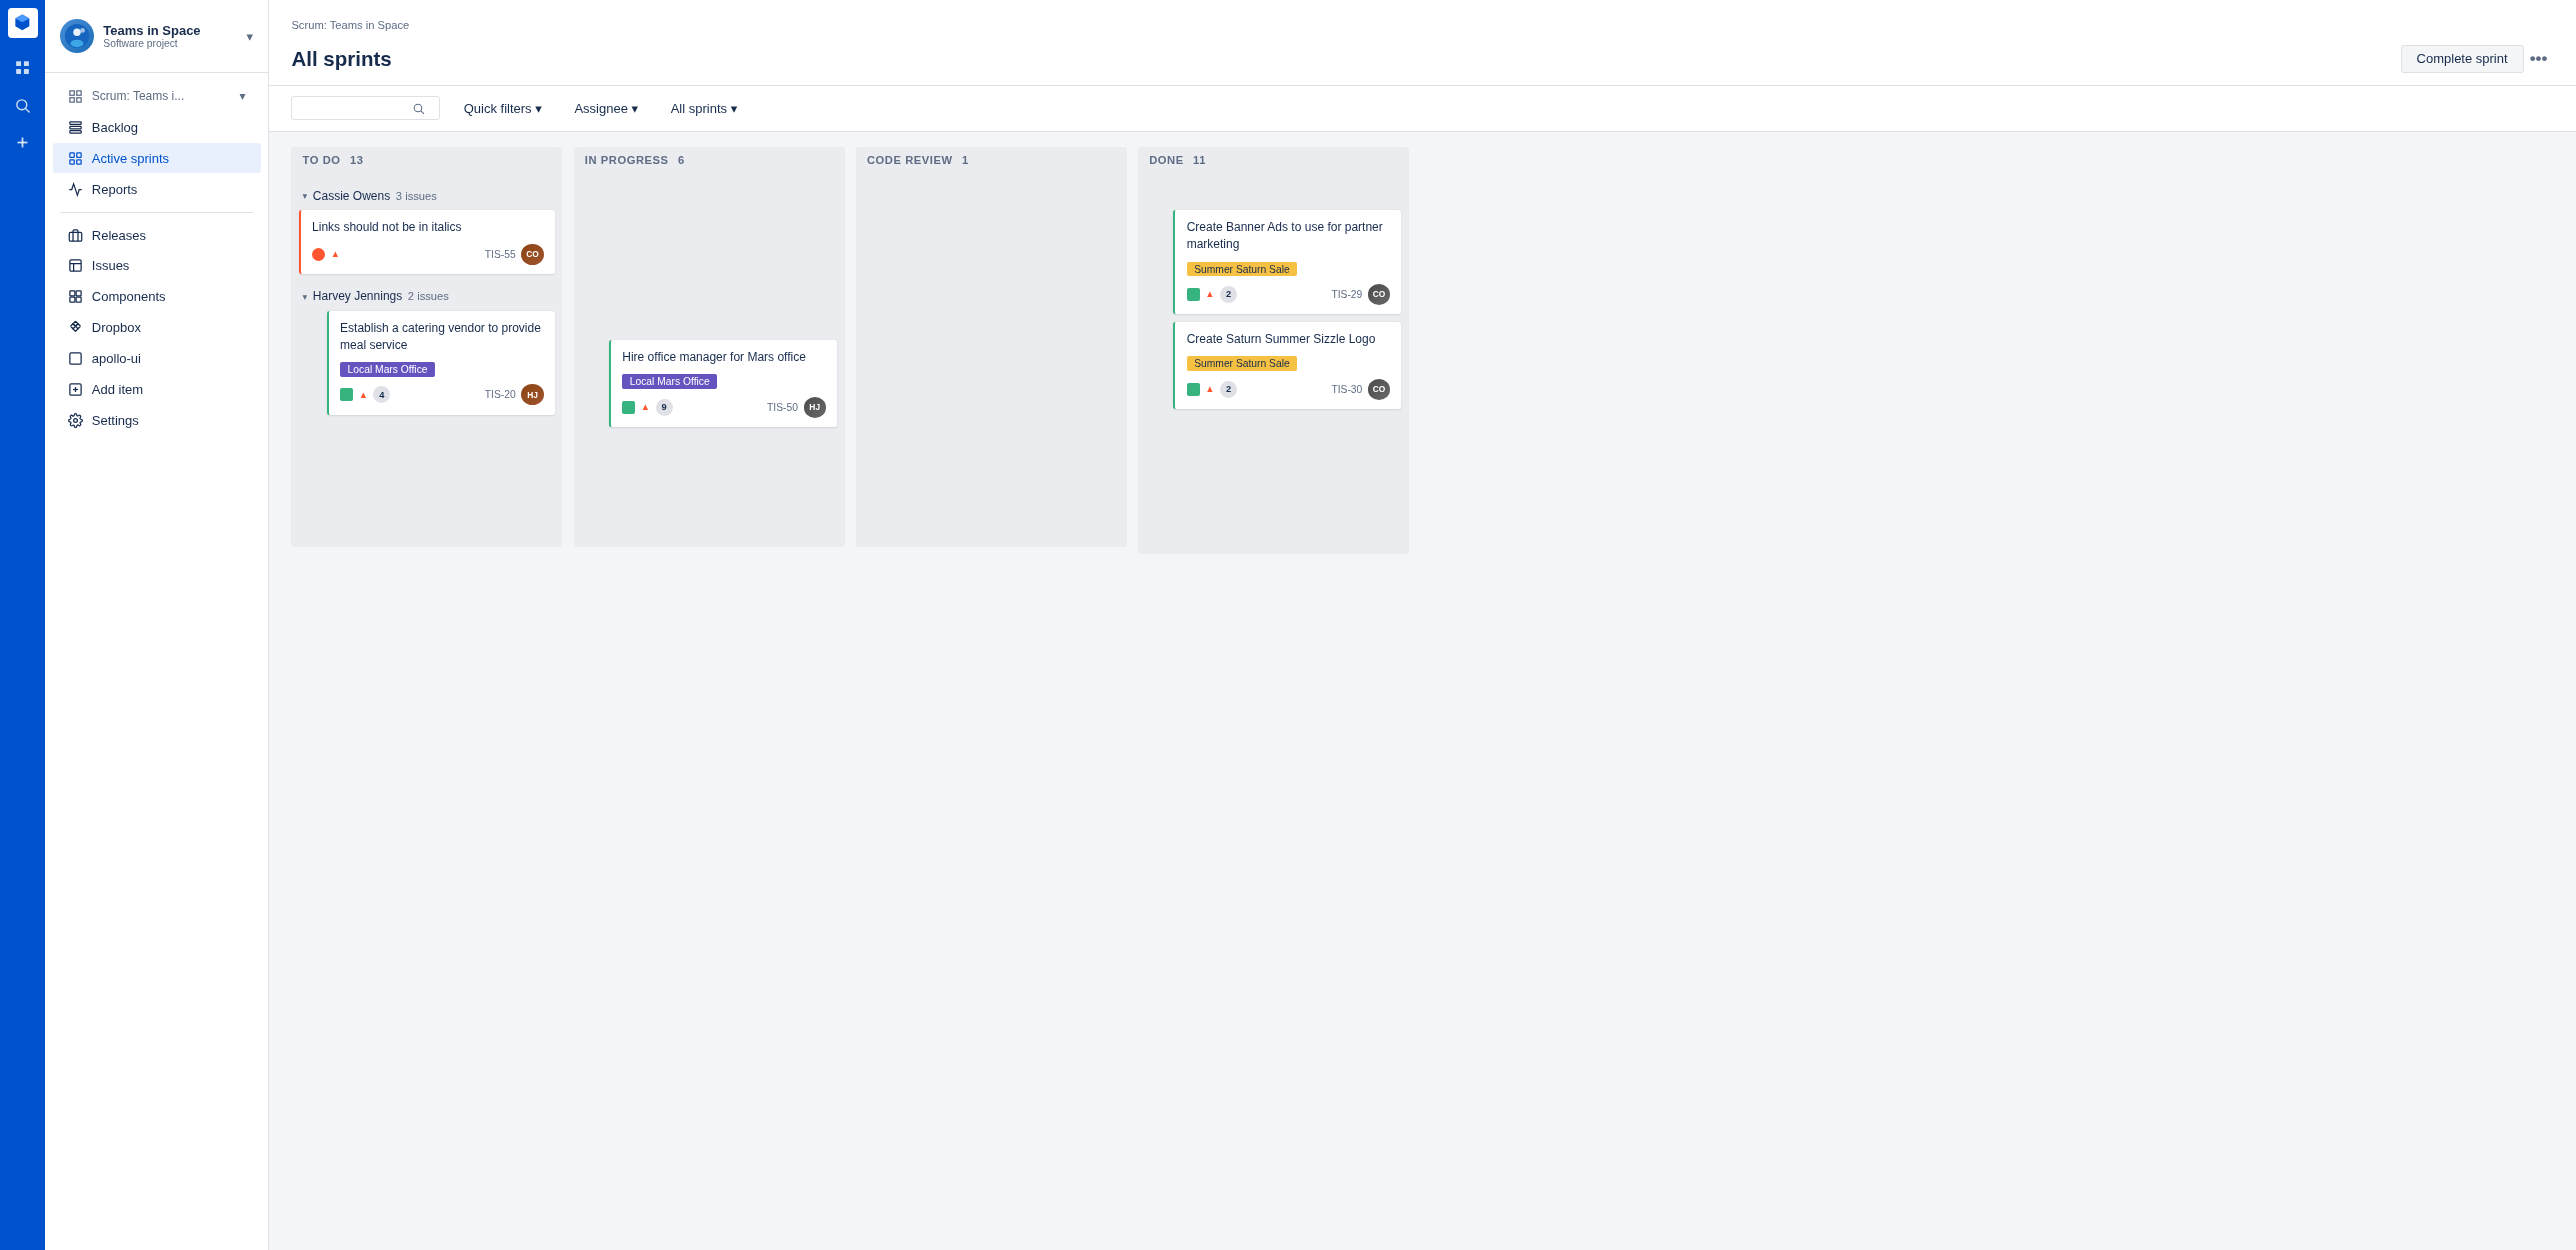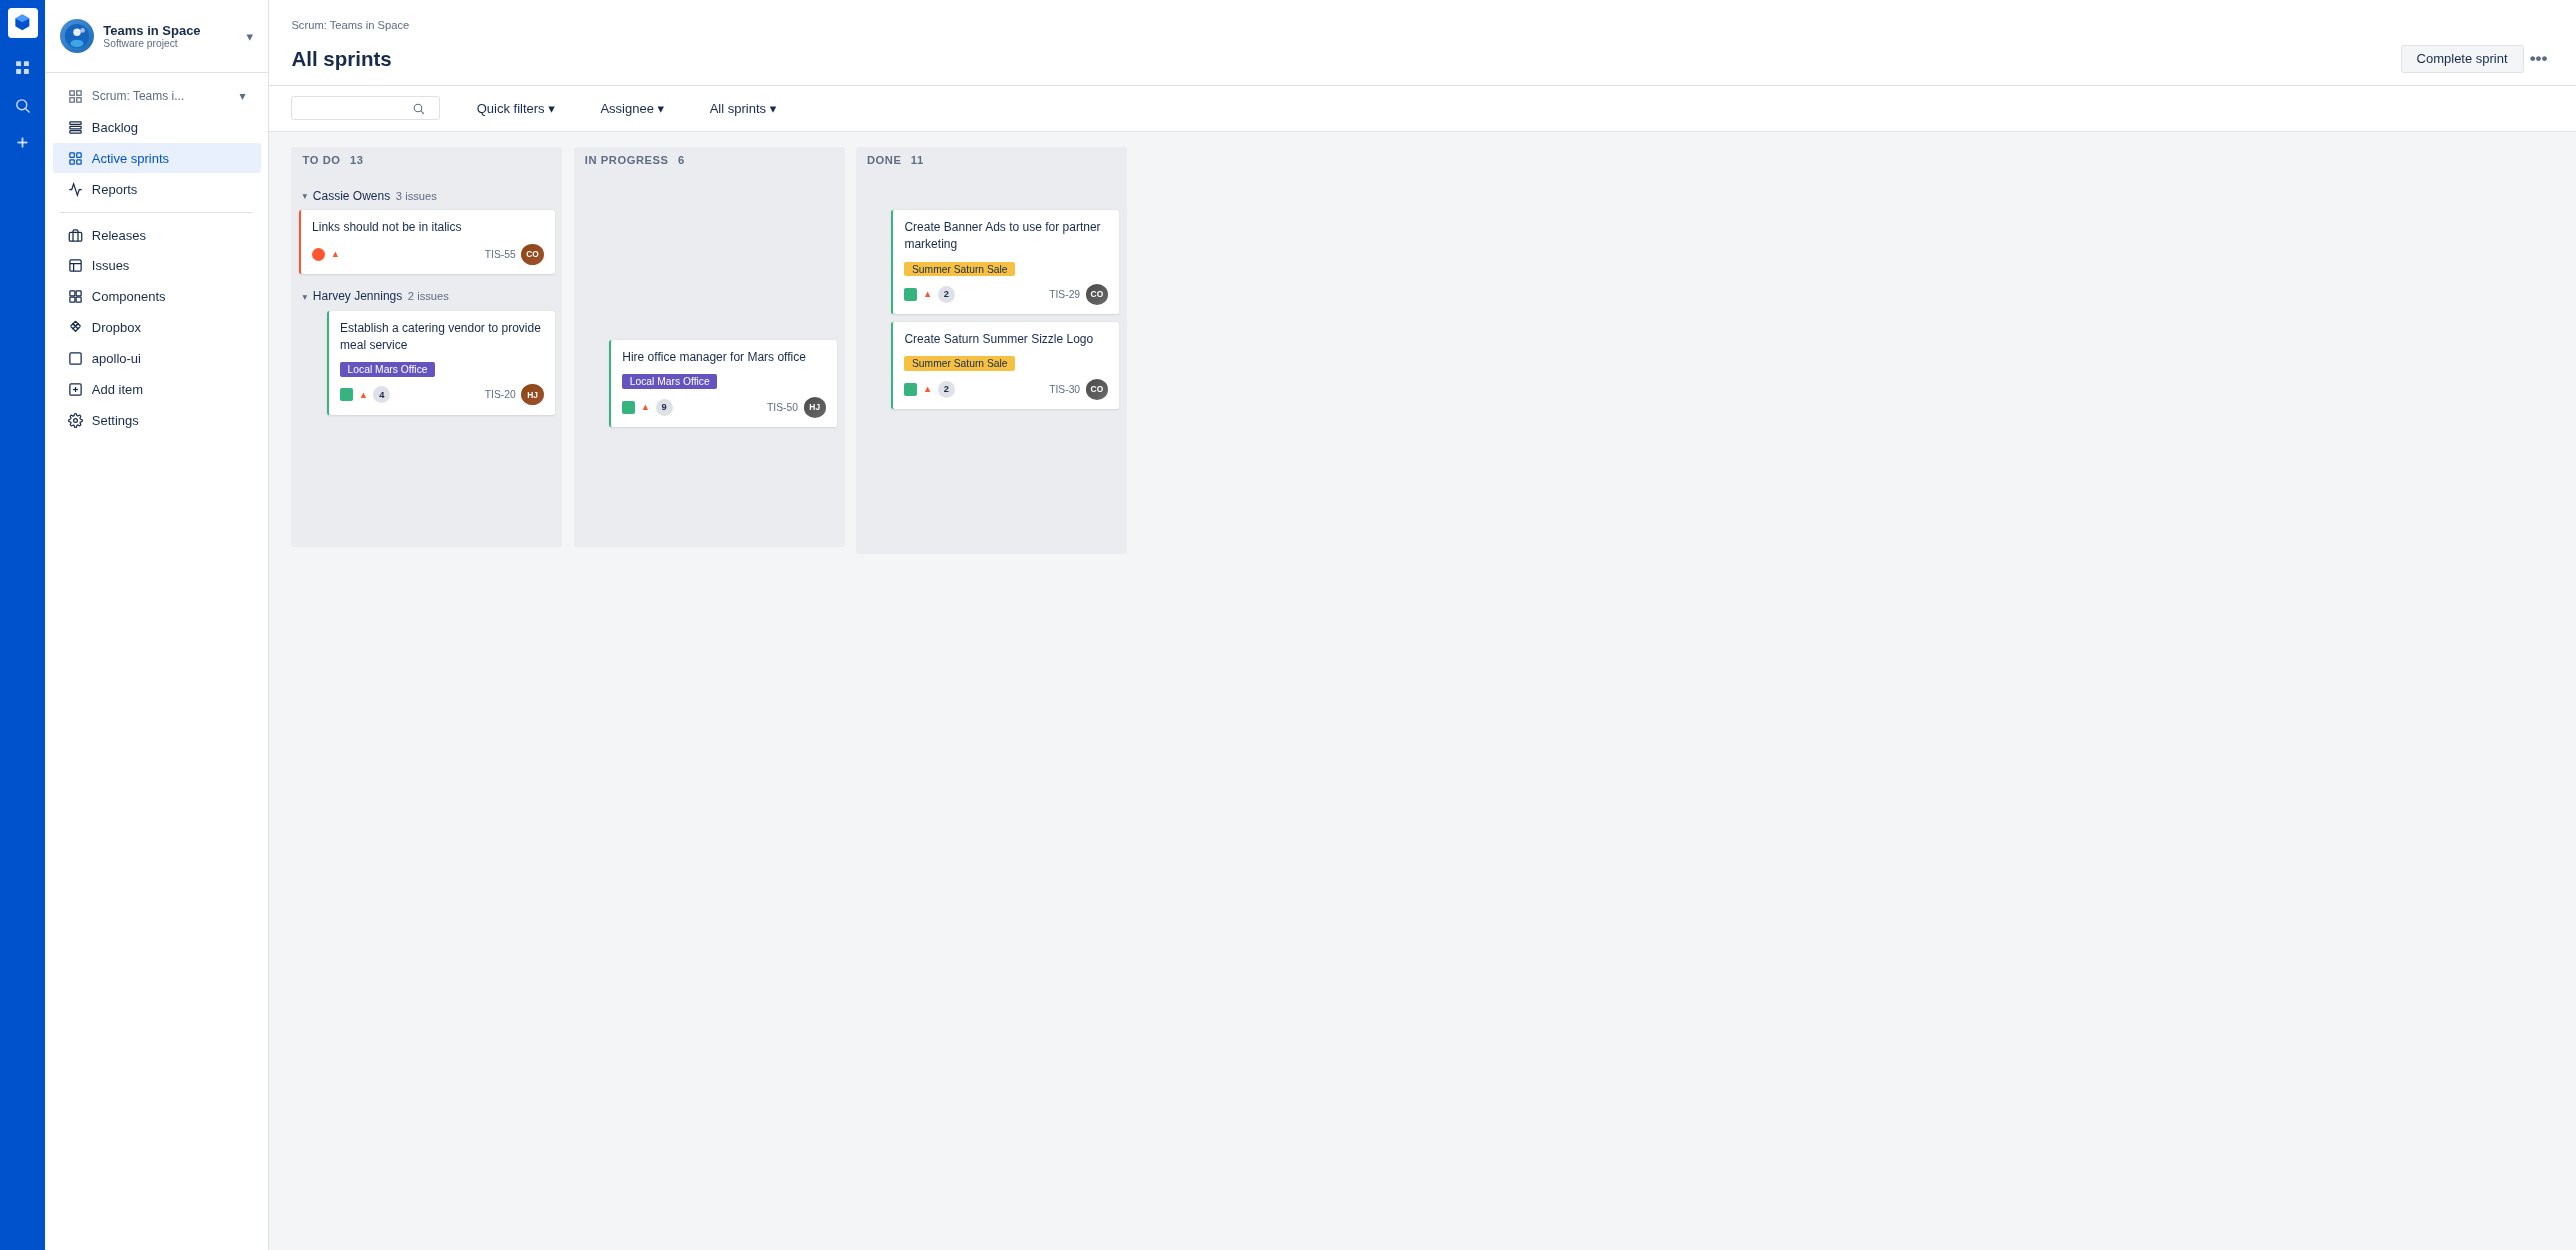--- a/index.html
+++ b/index.html
@@ -122,21 +122,21 @@
       color: #5e6c84;
       font-size: 17px;
       font-weight: bold;
     }
 
     .toolbar {
       padding: 9.3px 22.4px;
       background: #fff;
       display: flex;
       align-items: center;
-      gap: 27px;
+      gap: 14px;
       border-bottom: 0.9px solid #dfe1e6;
     }
     .search-box {
       display: flex;
       align-items: center;
       border: 0.9px solid #dfe1e6;
       border-radius: 2.8px;
       padding: 3.7px 7.5px;
       background: #fff;
       width: 149px;
@@ -559,20 +559,30 @@
               </div>
               <div class="card-meta">
                 <span>TIS-50</span>
                 <div class="avatar avatar-2">HJ</div>
               </div>
             </div>
           </div>
         </div>
       </div>
 
+      <div class="column">
+        <div class="column-header">
+          <span>CODE REVIEW</span>
+          <span style="margin-left:5.6px;">1</span>
+        </div>
+        <div class="column-body">
+          <div class="empty-cell"></div>
+          <div class="empty-cell"></div>
+        </div>
+      </div>
 
       <div class="column">
         <div class="column-header">
           <span>DONE</span>
           <span style="margin-left:5.6px;">11</span>
         </div>
         <div class="column-body">
 
           <div class="group-header" style="opacity:0; pointer-events:none;">
             <span>&nbsp;</span>

